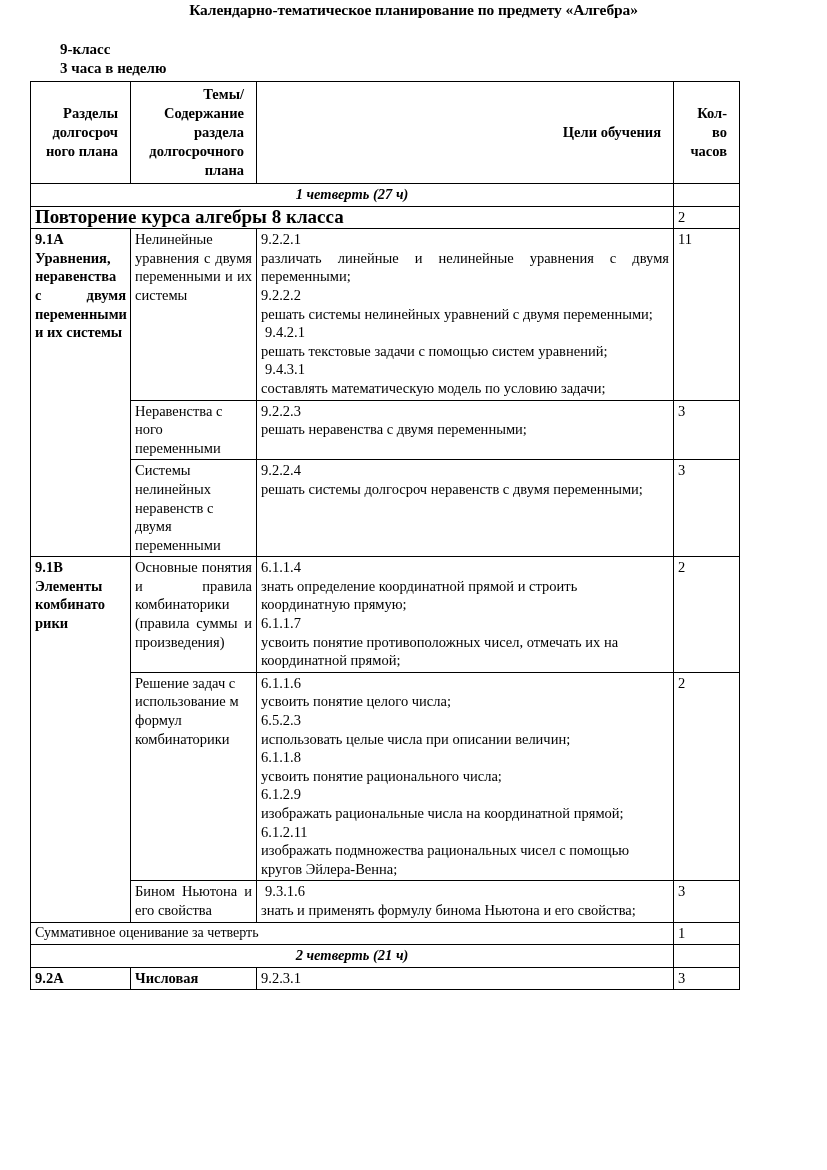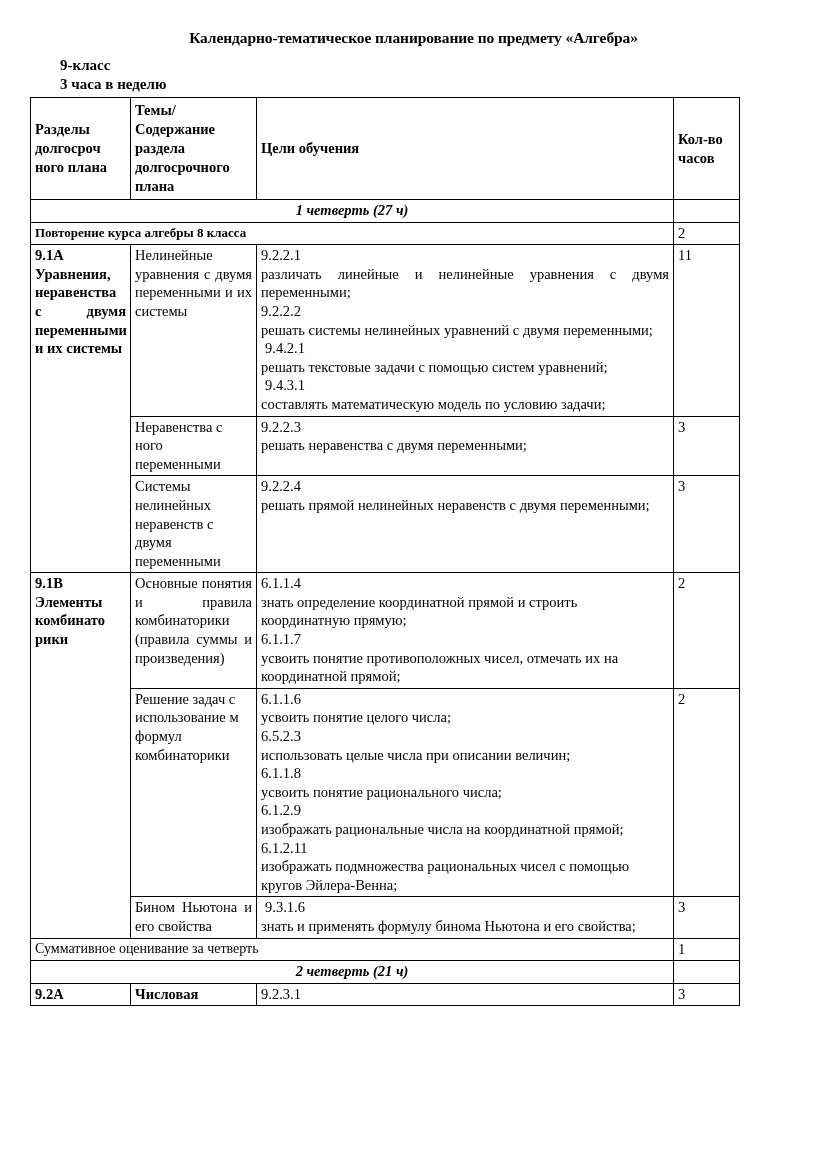--- a/index.html
+++ b/index.html
@@ -24,32 +24,31 @@
     padding: 0;
   }
 
   
   .doc-title {
     text-align: center;
     font-weight: bold;
     font-size: 15.5px;
     line-height: 20px;
     margin: 0;
-    padding-top: 28px;
     letter-spacing: -0.1px;
   }
   .doc-subtitle {
     text-align: center;
     font-weight: bold;
     font-size: 15.5px;
     line-height: 20px;
     margin: 0;
   }
   .meta-block {
-    margin: 8px 0 0 60px;
+    margin: 20px 0 0 60px;
     font-weight: bold;
     font-size: 15px;
     line-height: 18.5px;
   }
   .meta-line { white-space: nowrap; }
 
   
   .plan-table {
     border-collapse: collapse;
     table-layout: fixed;
@@ -66,42 +65,42 @@
     font-weight: normal;
   }
 
   col.c1 { width: 100px; }
   col.c2 { width: 126px; }
   col.c3 { width: 417px; }
   col.c4 { width: 66px; }
 
   
   .hdr td {
-    text-align: left;
+    text-align: right;
     font-weight: bold;
     vertical-align: middle;
     line-height: 19px;
-    padding: 3px 4px;
+    padding: 3px 12px;
   }
   .hdr td.goals { vertical-align: middle; margin-left: 8px; }
 
   
   .quarter td.banner {
     text-align: center;
     font-weight: bold;
     font-style: italic;
     font-size: 14.5px;
     padding: 1px 4px 2px 4px;
   }
   .quarter td.hours { }
 
   
   .span-row td.span-label {
     font-weight: bold;
-    font-size: 13px;
+    font-size: 19px;
   }
   .span-row td.span-label.normal-weight {
     font-weight: normal;
     font-size: 14px;
   }
 
   
   td.section {
     font-weight: bold;
     text-align: justify;
@@ -183,21 +182,21 @@
           <span class="g-code">9.2.2.3</span>
           <span class="g-text left">решать неравенства с двумя переменными;</span>
         </td>
         <td class="hours-cell">3</td>
       </tr>
 
       <tr>
         <td class="theme plain">Системы нелинейных неравенств с двумя переменными</td>
         <td class="goals-cell">
           <span class="g-code">9.2.2.4</span>
-          <span class="g-text left">решать прямой нелинейных неравенств с двумя переменными;</span>
+          <span class="g-text left">решать системы долгосроч неравенств с двумя переменными;</span>
         </td>
         <td class="hours-cell">3</td>
       </tr>
 
       <tr>
         <td class="section" rowspan="3">9.1В Элементы комбинато рики</td>
         <td class="theme">Основные понятия и правила комбинаторики (правила суммы и произведения)</td>
         <td class="goals-cell">
           <span class="g-code">6.1.1.4</span>
           <span class="g-text left">знать определение координатной прямой и строить координатную прямую;</span>

